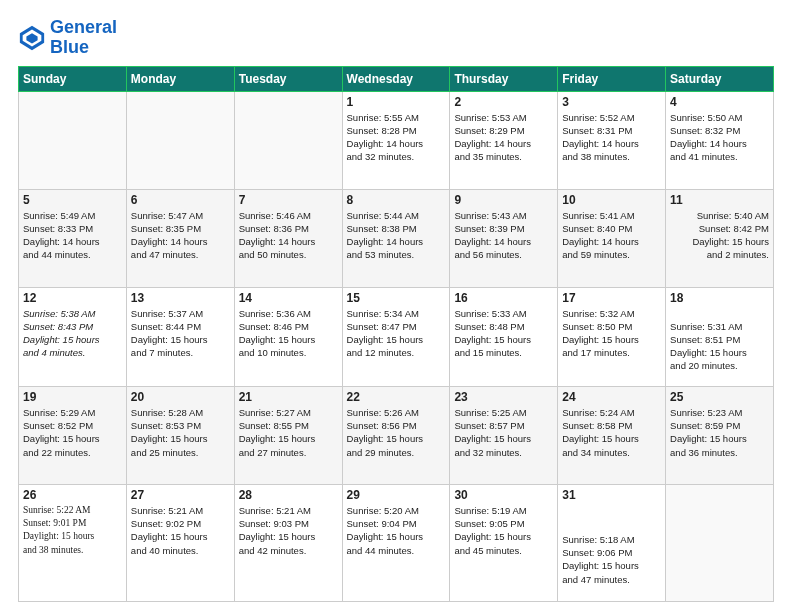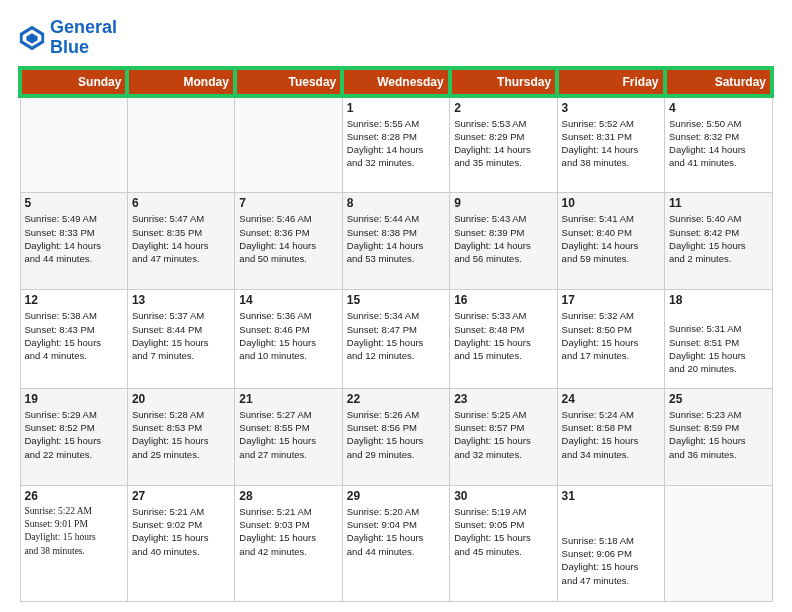--- a/index.html
+++ b/index.html
@@ -55,27 +55,27 @@
       color: #444;
     }
     .calendar {
       flex: 1;
       border: 1px solid #ccc;
       border-collapse: collapse;
       width: 100%;
       table-layout: fixed;
     }
     .calendar thead tr th {
-      background-color: #c2410c;
+      background-color: #0f766e;
       color: #fff;
       font-size: 12px;
       font-weight: bold;
       padding: 5px 4px;
-      text-align: right;
-      border: 4px solid #22c55e;
+      text-align: left;
+      border: 1px solid #22c55e;
     }
     .calendar tbody tr td {
       border: 1px solid #ccc;
       vertical-align: top;
       padding: 3px 4px;
       font-size: 10px;
       color: #222;
       height: 88px;
     }
     .calendar tbody tr td .day-num {
@@ -202,30 +202,30 @@
           </td>
           <td>
             <span class="day-num">10</span>
             <div class="day-info" style="white-space: pre-line;">Sunrise: 5:41 AM
 Sunset: 8:40 PM
 Daylight: 14 hours
 and 59 minutes.</div>
           </td>
           <td>
             <span class="day-num">11</span>
-            <div class="day-info" style="white-space: pre-line;">Sunrise: 5:40 AM
+            <div class="day-info" style="white-space: pre-line; text-align: right;">Sunrise: 5:40 AM
 Sunset: 8:42 PM
 Daylight: 15 hours
 and 2 minutes.</div>
           </td>
         </tr>
         <tr>
           <td>
             <span class="day-num">12</span>
-            <div class="day-info" style="white-space: pre-line;">Sunrise: 5:38 AM
+            <div class="day-info" style="white-space: pre-line; font-style: italic;">Sunrise: 5:38 AM
 Sunset: 8:43 PM
 Daylight: 15 hours
 and 4 minutes.</div>
           </td>
           <td>
             <span class="day-num">13</span>
             <div class="day-info" style="white-space: pre-line;">Sunrise: 5:37 AM
 Sunset: 8:44 PM
 Daylight: 15 hours
 and 7 minutes.</div>

